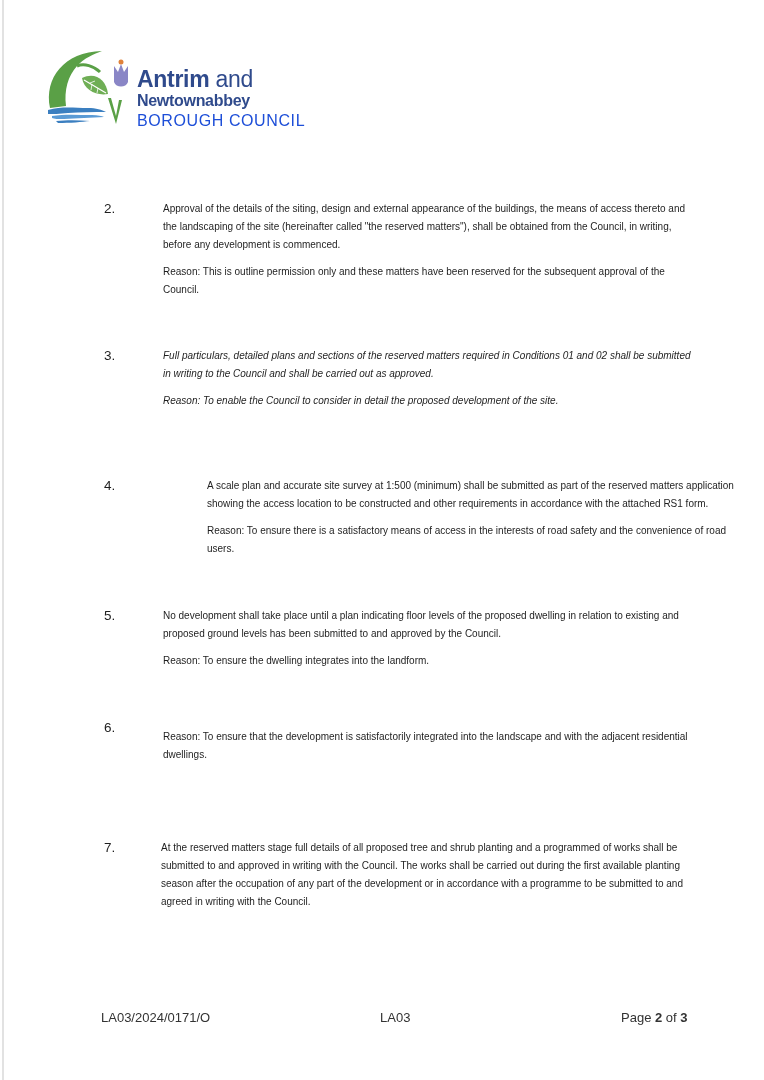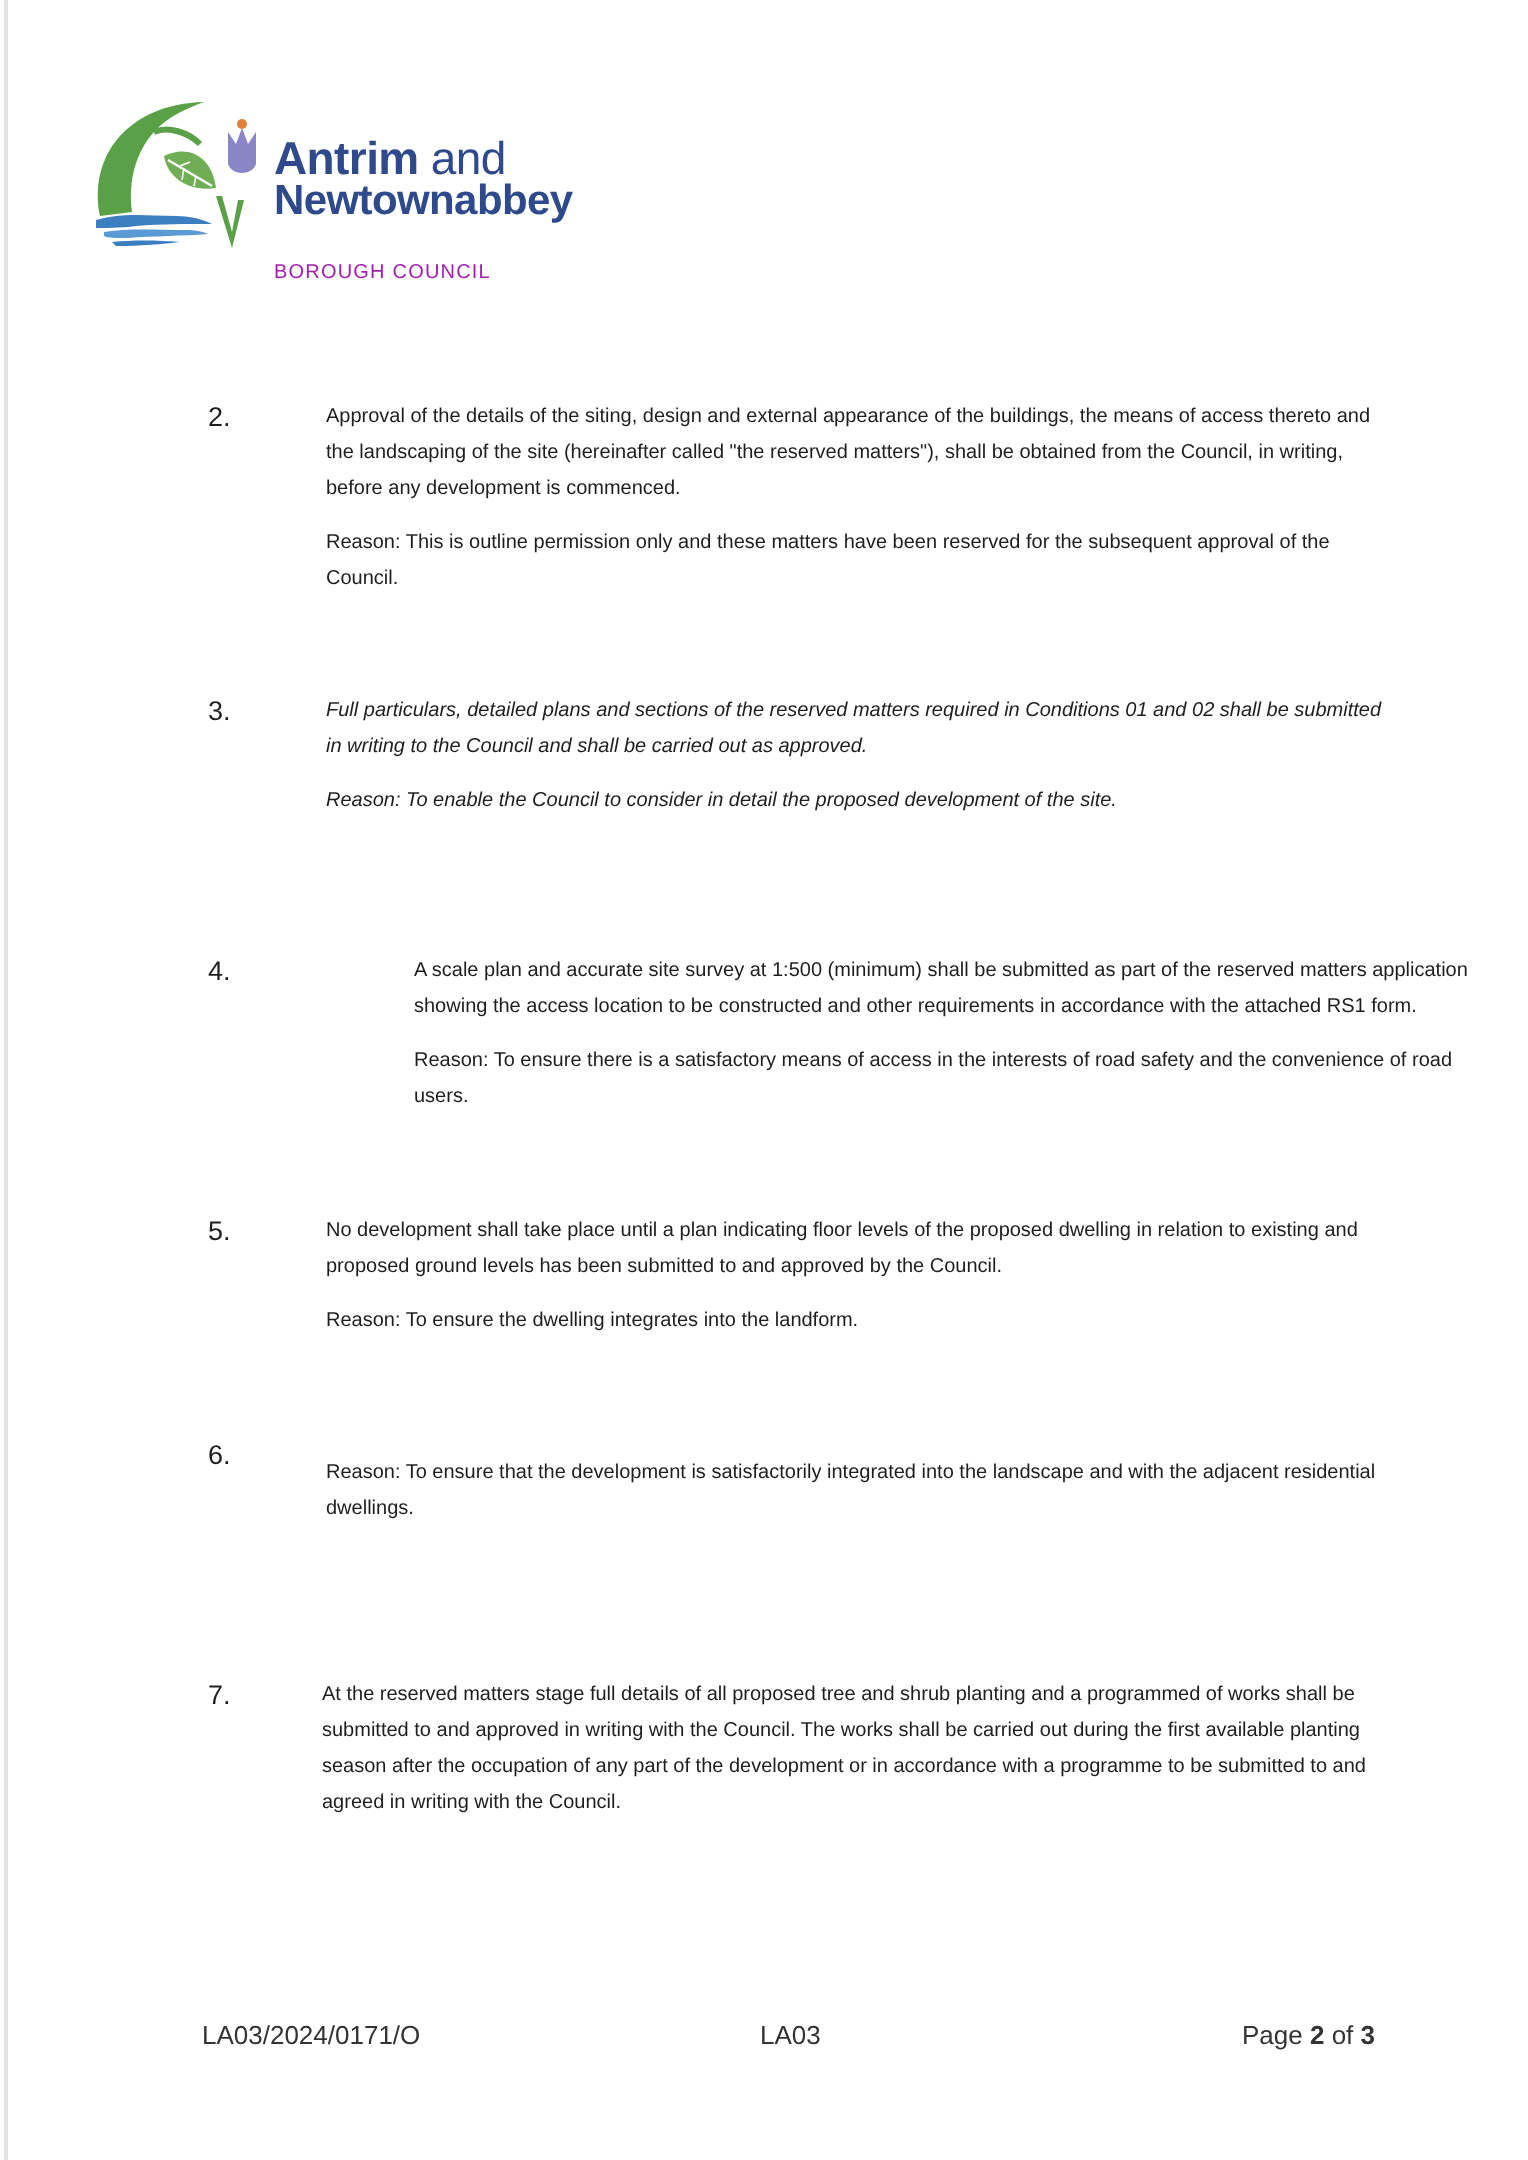--- a/index.html
+++ b/index.html
@@ -13,22 +13,22 @@
     }
     .logo {
       position: absolute; left: 44px; top: 48px; width: 290px; height: 84px;
     }
     .logo svg { position: absolute; left: 0; top: 0; }
     .logo-text {
       position: absolute; left: 93px; top: 20px; color: #2f4a8c;
     }
     .logo-line1 { font-size: 23px; line-height: 22px; font-weight: bold; letter-spacing: -0.3px; }
     .logo-line1 .light { font-weight: normal; text-align: center; }
-    .logo-line2 { font-size: 21px; line-height: 22px; font-weight: bold; letter-spacing: -0.3px; }
-    .logo-line3 { font-size: 10px; line-height: 16px; letter-spacing: 0.6px; color: #a21caf; margin-top: 17px; }
+    .logo-line2 { font-size: 16px; line-height: 22px; font-weight: bold; letter-spacing: -0.3px; }
+    .logo-line3 { font-size: 16px; line-height: 16px; letter-spacing: 0.6px; color: #1d4ed8; margin-top: 1px; }
 
     .conditions { position: absolute; left: 0; top: 0; width: 764px; }
     .condition { position: absolute; left: 0; width: 764px; }
     .cond-num {
       position: absolute; left: 104px; top: 0; font-size: 13.5px; line-height: 18px;
     }
     .cond-body {
       position: absolute; left: 163px; width: 535px; font-size: 10px; line-height: 18px;
     }
     .cond-text { margin: 0; }

